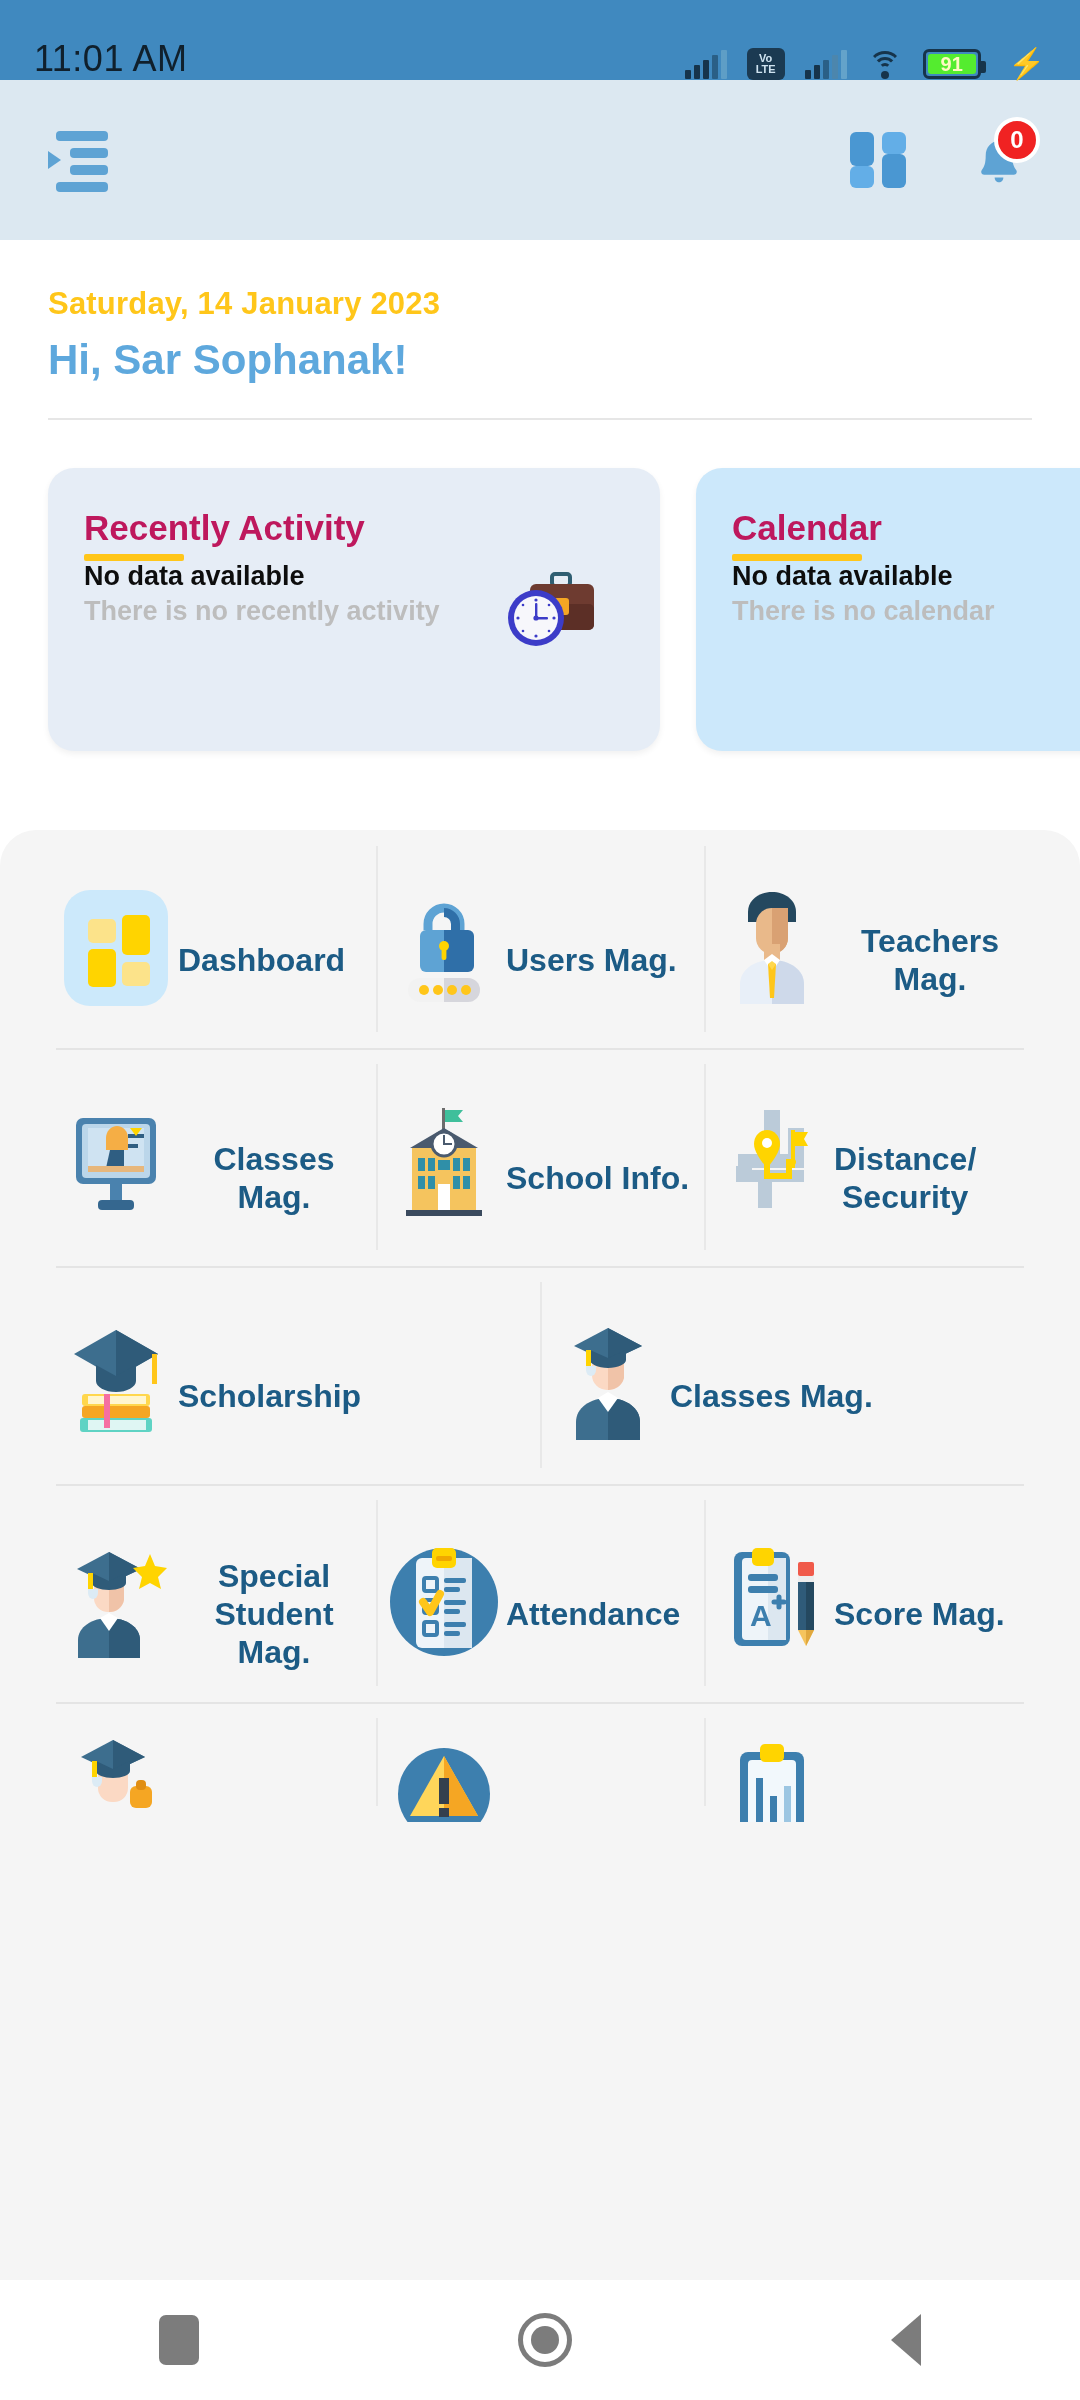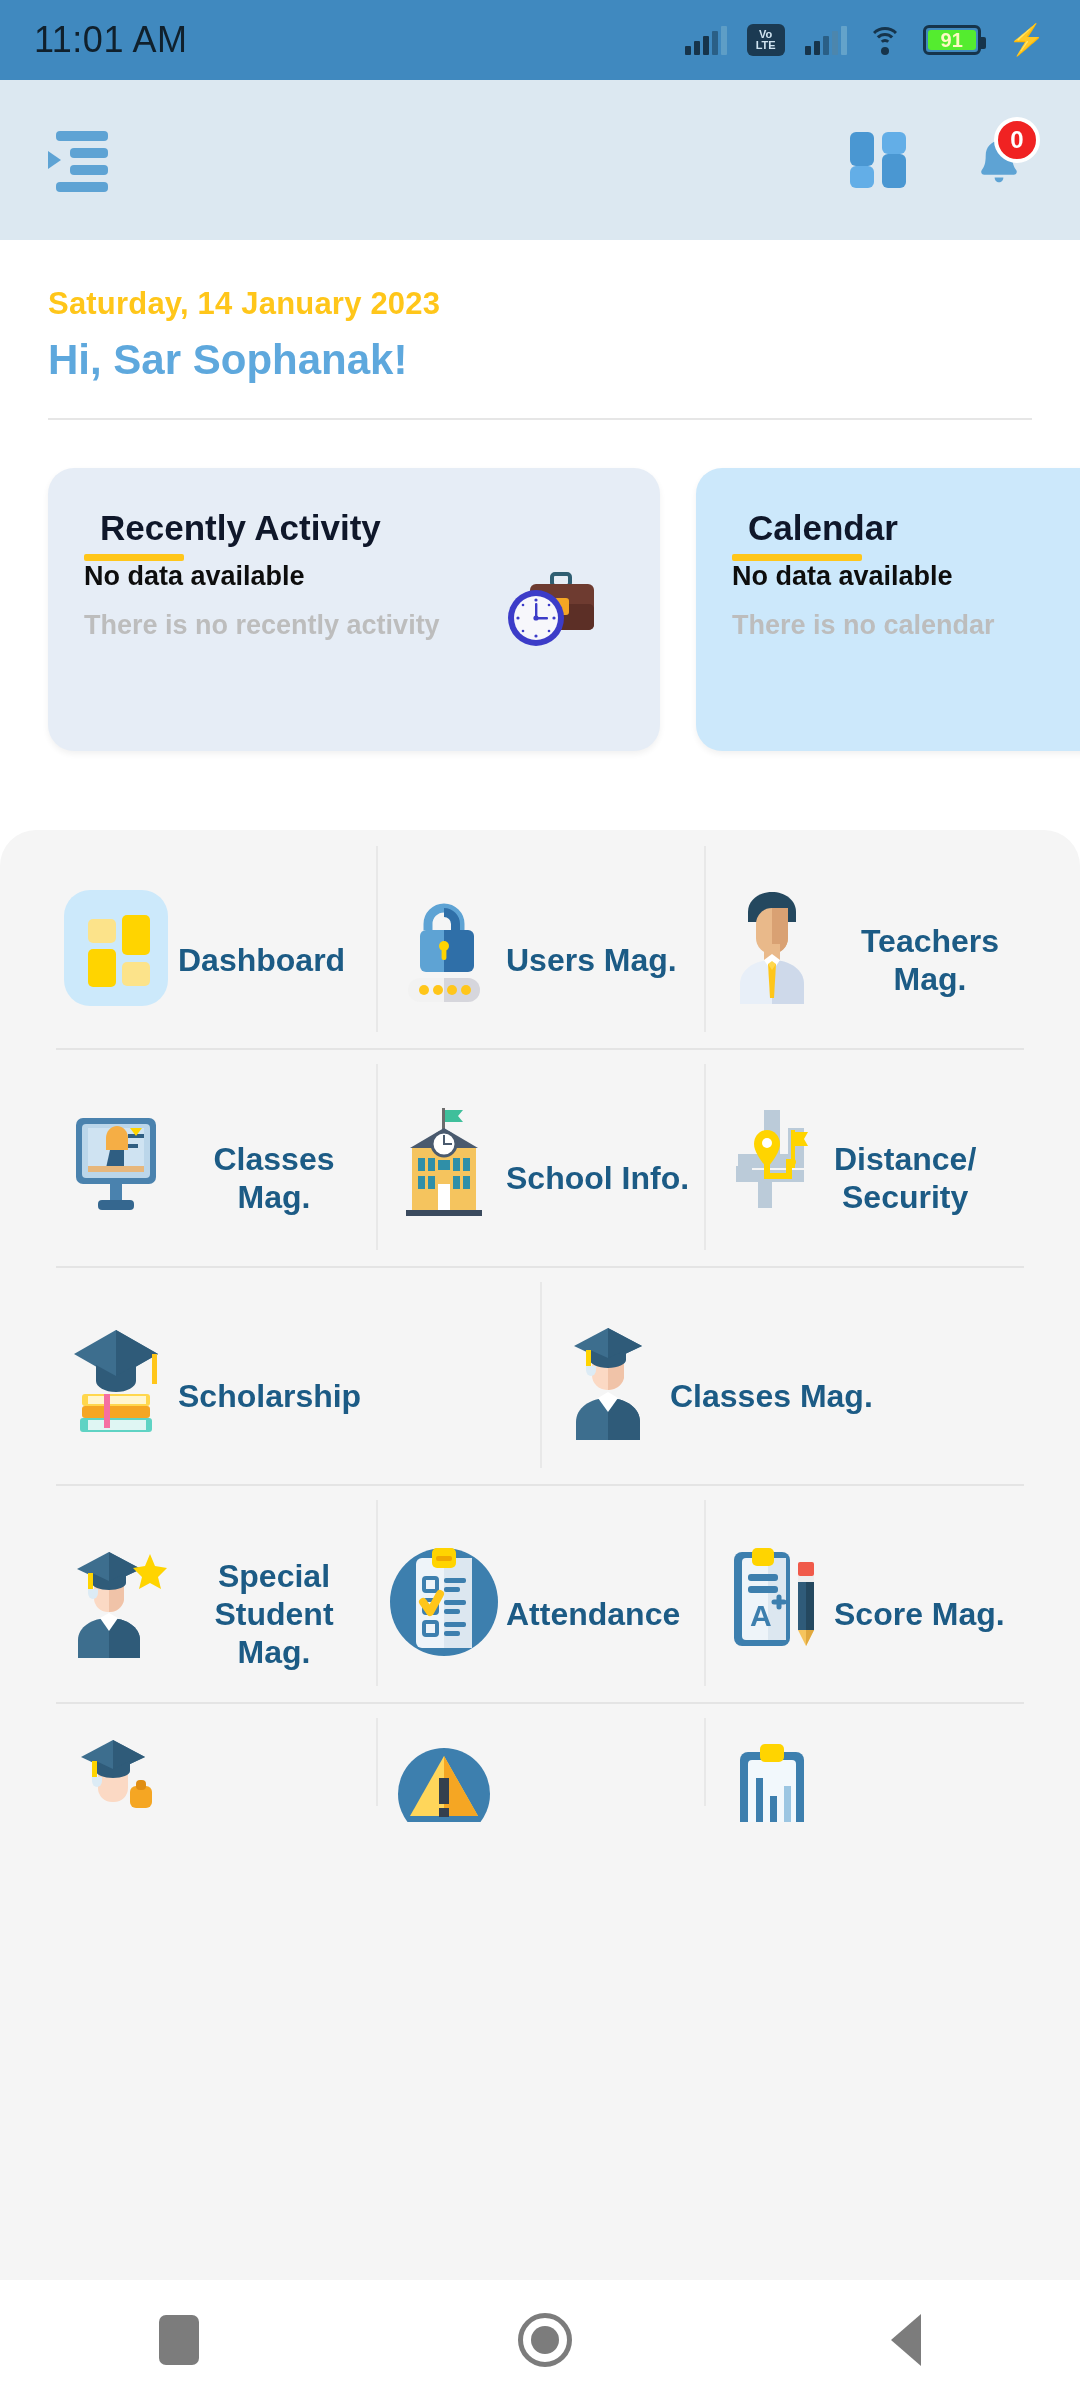--- a/index.html
+++ b/index.html
@@ -7,21 +7,21 @@
   body {
     font-family:"Liberation Sans", sans-serif;
     background:#ffffff;
     overflow:hidden;
     position:relative;
   }
 
   
   .status-bar{
     height:80px; background:#4089BF;
-    display:flex; align-items:center; justify-content:space-between;
+    display:flex; align-items:flex-end; justify-content:space-between;
     padding:0 34px;
   }
   .status-time{ font-size:36px; color:#10202c; font-weight:400; letter-spacing:.5px;}
   .status-icons{ display:flex; align-items:center; gap:20px;}
 
   .sig{ display:flex; align-items:flex-end; gap:3px; height:30px;}
   .sig i{ width:6px; background:#16344b; border-radius:1px; display:block;}
   .sig i:nth-child(1){height:9px;}
   .sig i:nth-child(2){height:14px;}
   .sig i:nth-child(3){height:19px;}
@@ -95,26 +95,26 @@
   .greet-date{ color:#FFC61A; font-size:31px; font-weight:700; letter-spacing:.2px;}
   .greet-name{ color:#5EA8DD; font-size:42px; font-weight:700; margin-top:14px;}
   .greet-rule{ margin-top:34px; height:2px; background:#E6E6E6;}
 
   
   .cards{ display:flex; gap:36px; padding:48px 0 0 48px; background:#fff;}
   .card{ border-radius:26px; padding:40px 36px; position:relative;
         box-shadow:0 3px 6px rgba(0,0,0,.06); height:283px; }
   .card-activity{ width:612px; background:#E6EDF6; flex:none;}
   .card-calendar{ width:560px; background:#CCE8FB; flex:none;}
-  .card-title{ font-size:35px; font-weight:700; color:#0f172a; display:inline-block;margin-left:16px;}
+  .card-title{ font-size:35px; font-weight:700; color:#be185d; display:inline-block;}
   .card-underline{ height:7px; background:#FFC61A; margin-top:6px; border-radius:2px;}
   .u-activity{ width:100px;}
   .u-calendar{ width:130px;}
   .card-main{ font-size:27px; font-weight:700; color:#0d0d0d;}
-  .card-sub{ margin-top:18px; font-size:27px; font-weight:700; color:#BDBDBD;}
+  .card-sub{ margin-top:4px; font-size:27px; font-weight:700; color:#BDBDBD;}
   .card-illus{ position:absolute; right:40px; top:90px; }
 
   
   .grid-panel{
     position:absolute; left:0; right:0; top:830px; bottom:0;
     background:#F5F5F5; border-radius:36px 36px 0 0; overflow:hidden;
   }
   .grid-rows{ padding:0 48px; }
   .grid-row{ display:flex; position:relative; }
   .grid-row + .grid-row:before{

